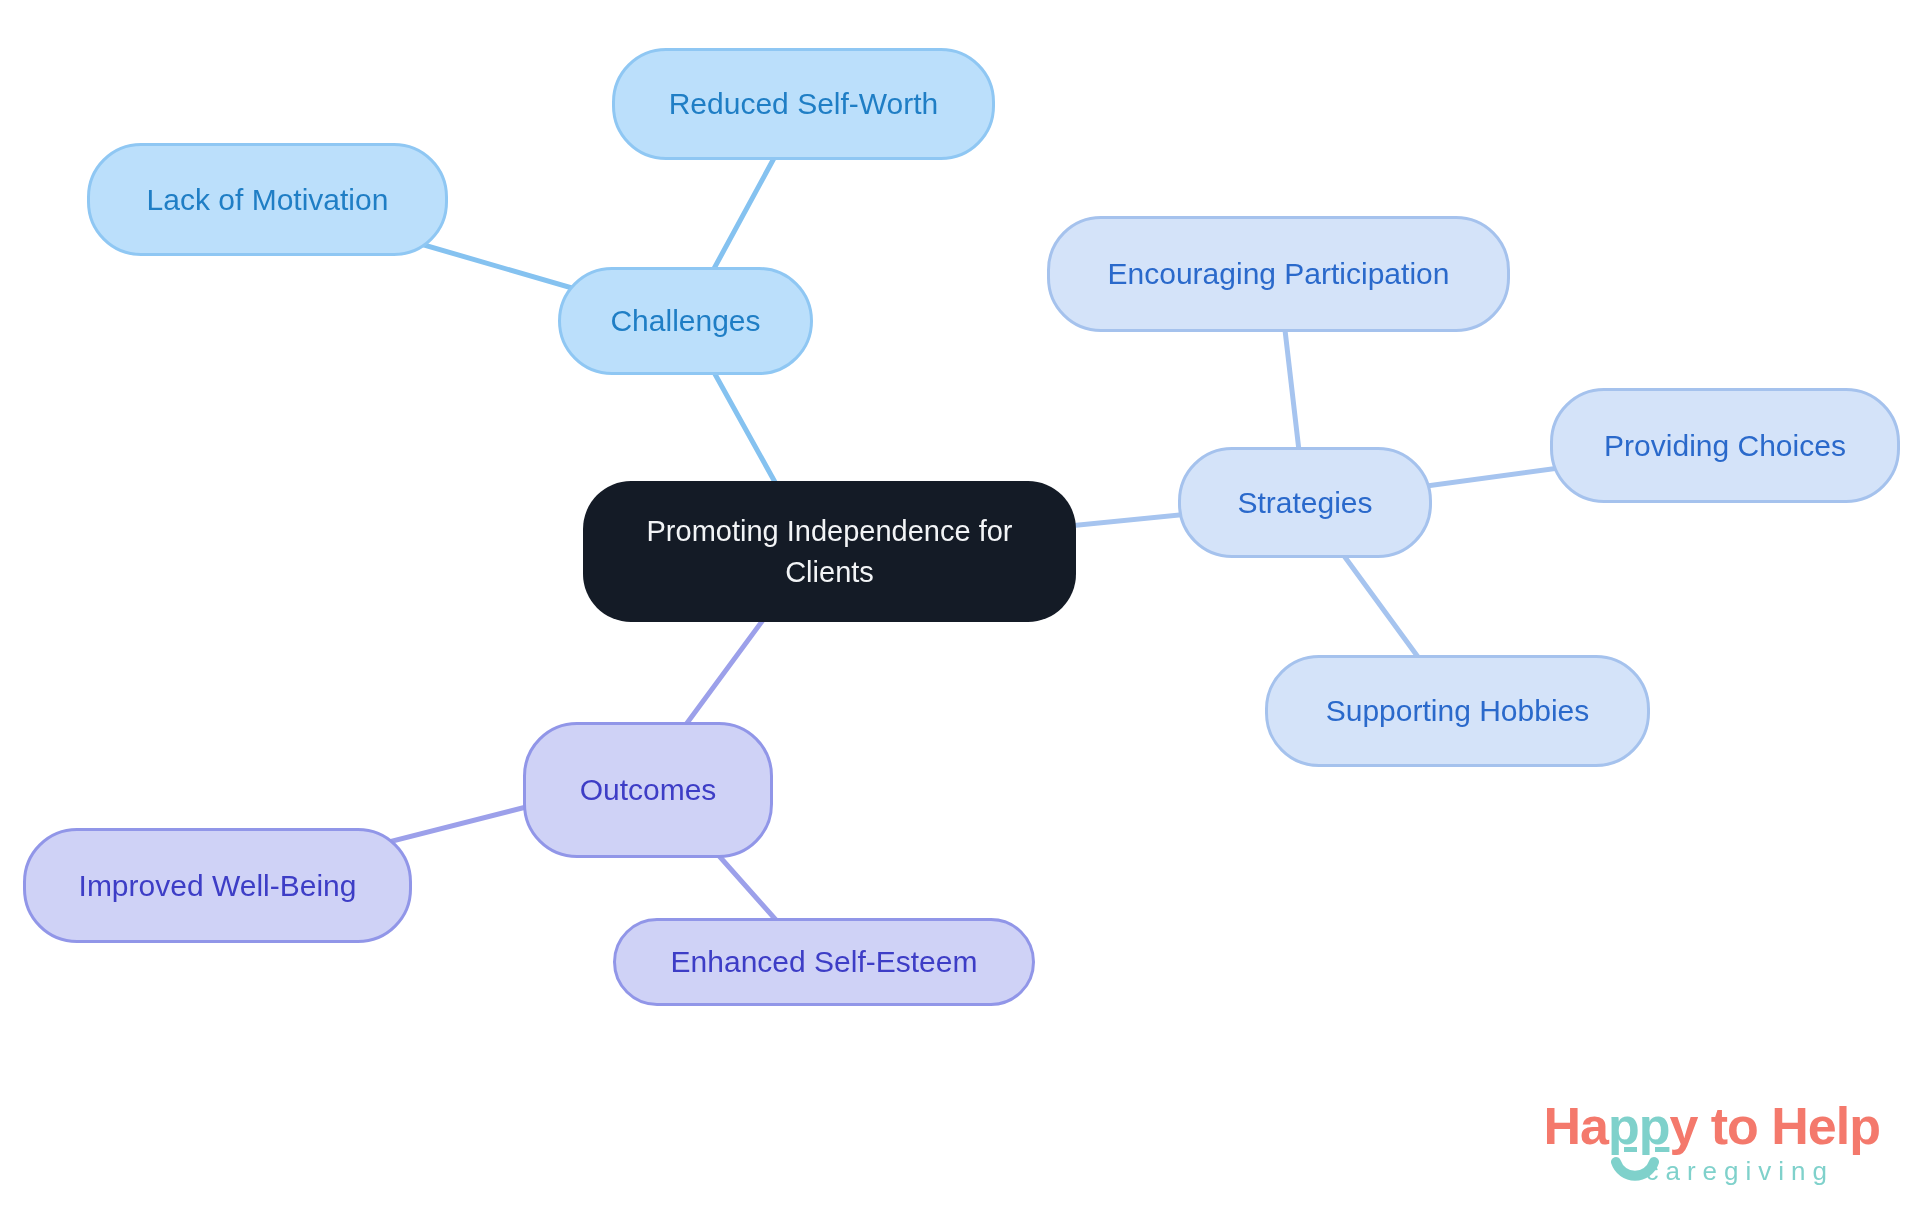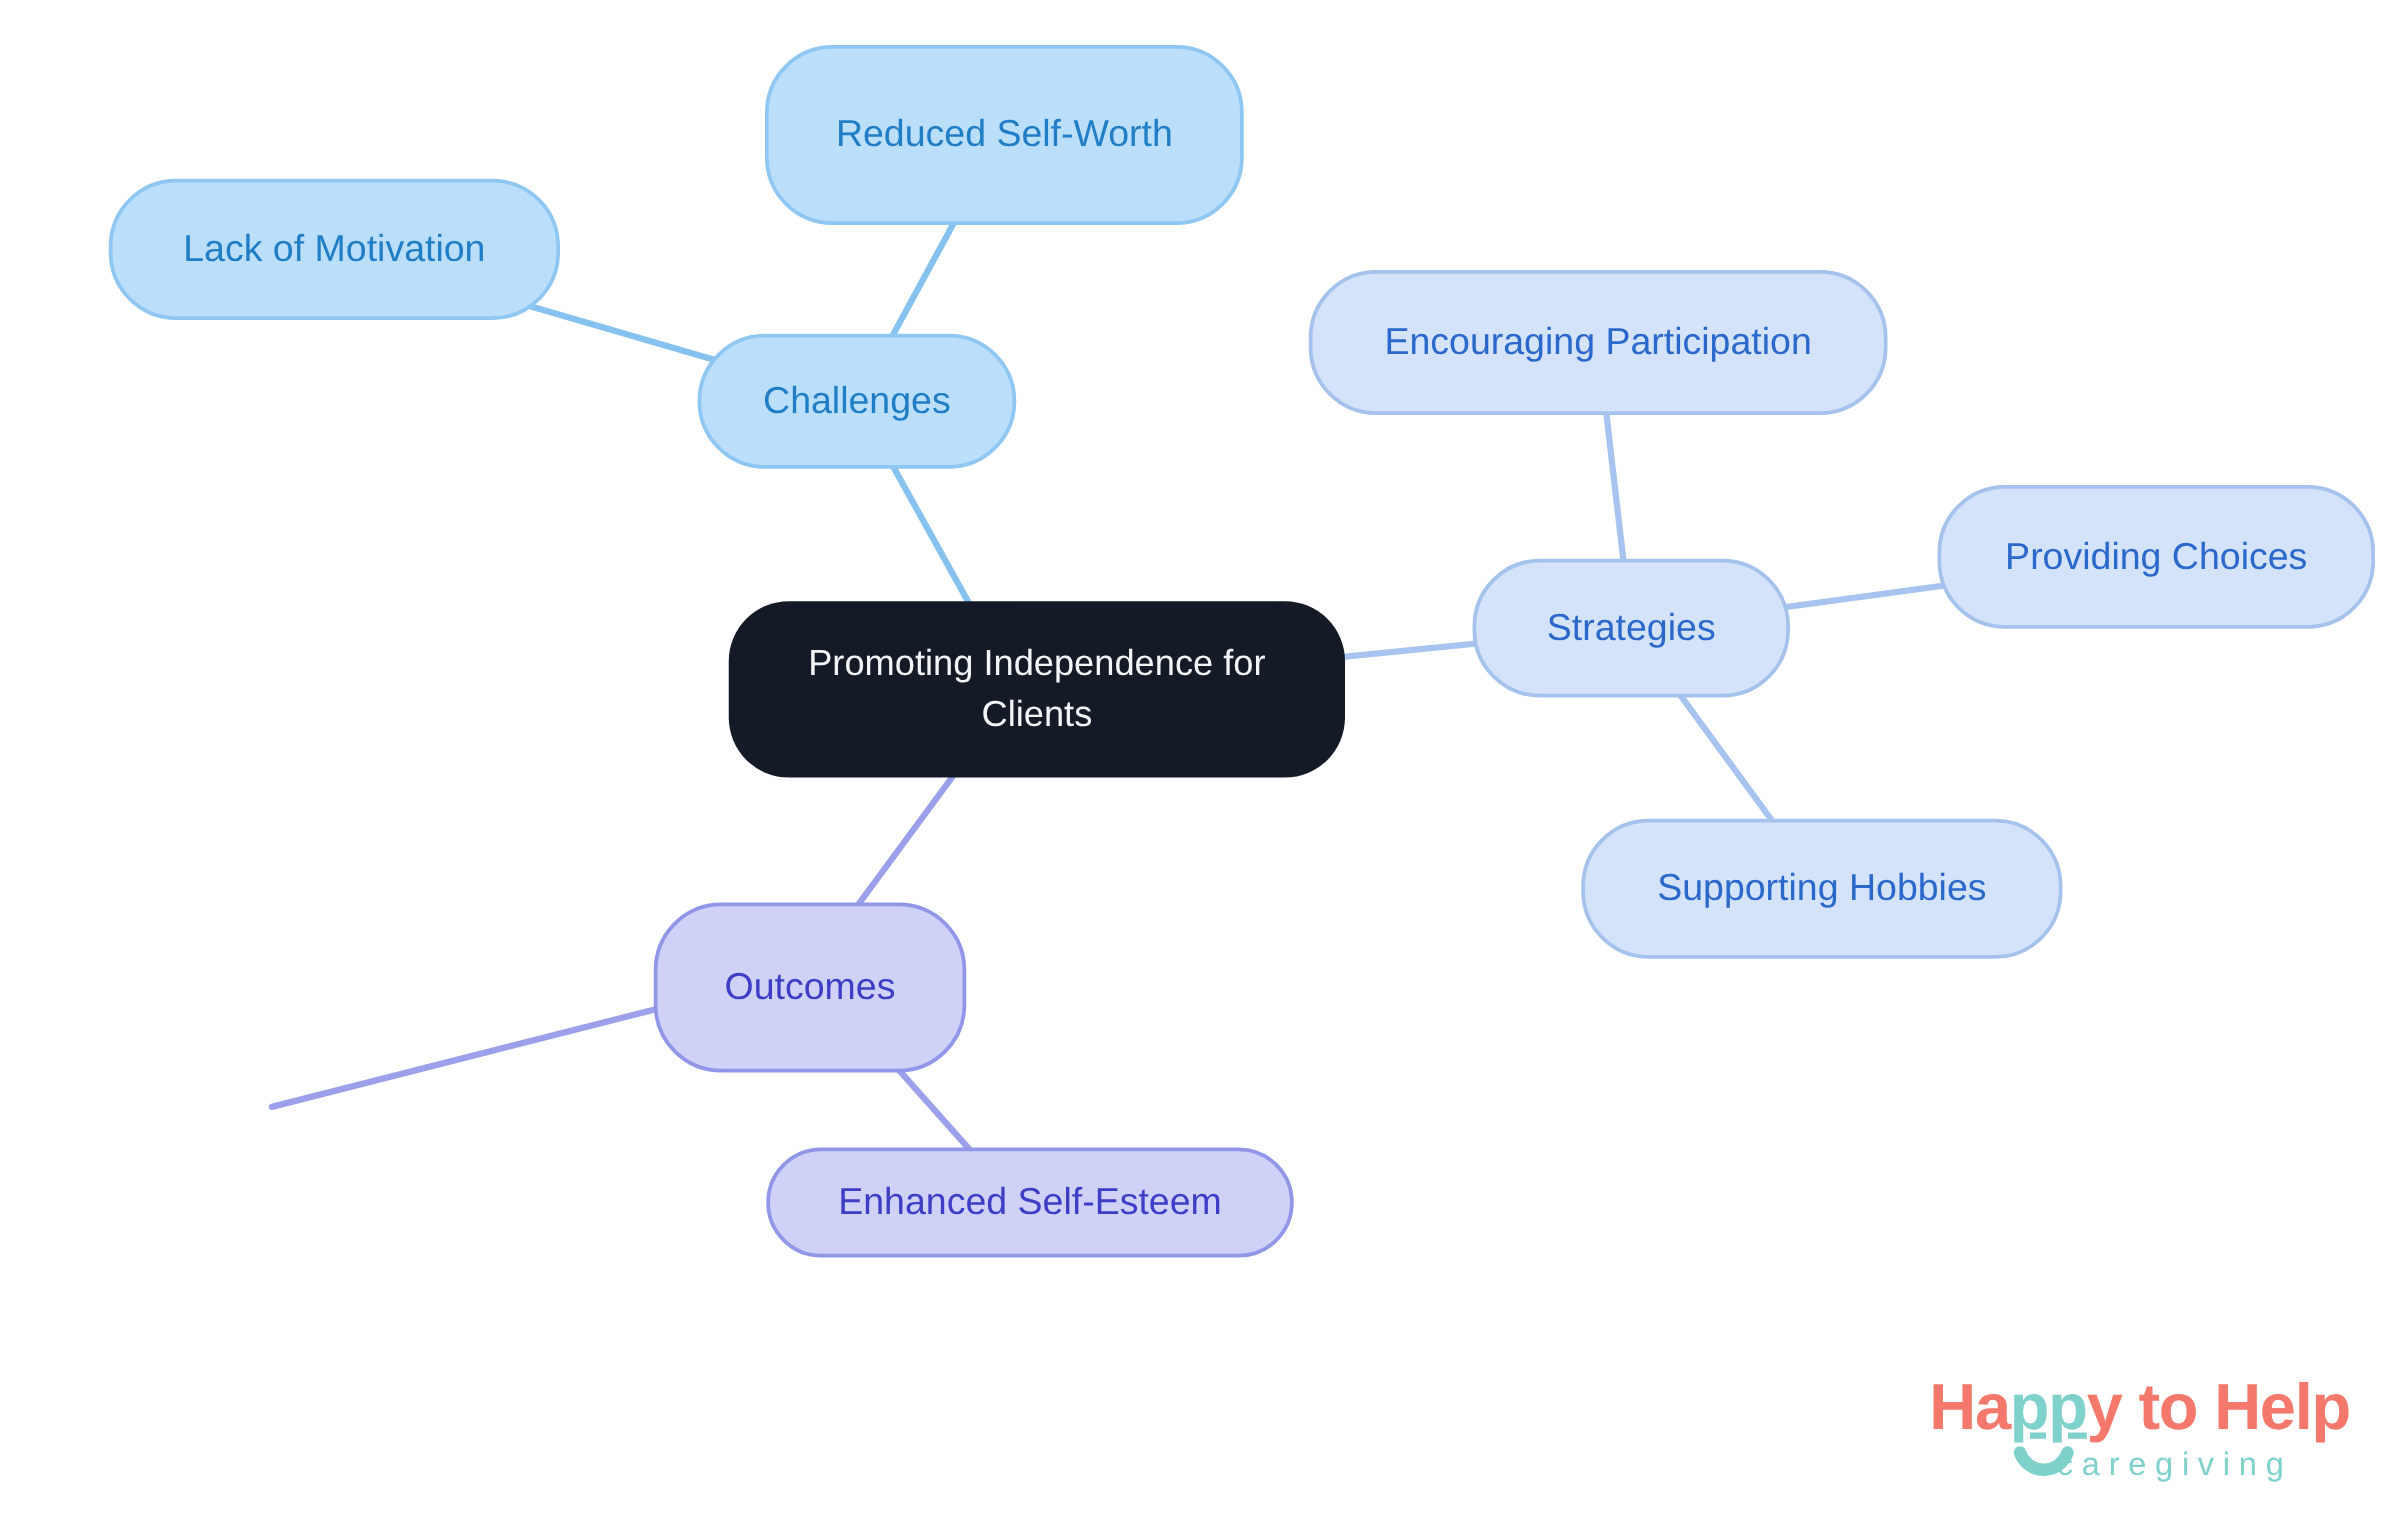--- a/index.html
+++ b/index.html
@@ -33,21 +33,21 @@
     background:var(--root-fill);
     color:var(--root-text);
     border:none;border-radius:48px;
     font-size:29px;line-height:1.4;
     padding:0 42px;
   }
 
   
   .n-central{left:567px;top:481px;width:493px;height:141px;margin-left:16px;}
   .n-challenges{left:558px;top:267px;width:255px;height:108px;}
-  .n-reduced{left:612px;top:36px;width:383px;height:144px;}
+  .n-reduced{left:612px;top:48px;width:383px;height:112px;}
   .n-lack{left:87px;top:143px;width:361px;height:113px;}
   .n-strategies{left:1178px;top:447px;width:254px;height:111px;}
   .n-encouraging{left:1047px;top:216px;width:463px;height:116px;}
   .n-providing{left:1550px;top:388px;width:350px;height:115px;}
   .n-supporting{left:1265px;top:655px;width:385px;height:112px;}
   .n-outcomes{left:523px;top:722px;width:250px;height:136px;}
   .n-improved{left:23px;top:828px;width:389px;height:115px;}
   .n-enhanced{left:613px;top:918px;width:422px;height:88px;text-align:center;}
 
   
@@ -107,20 +107,23 @@
   <div class="node b1 n-encouraging">
     <span>Encouraging Participation</span>
   </div>
   <div class="node b1 n-supporting">
     <span>Supporting Hobbies</span>
   </div>
 
   <div class="node b2 n-outcomes">
     <span>Outcomes</span>
   </div>
+  <div class="node b2 n-improved">
+    <span>Improved Well-Being</span>
+  </div>
   <div class="node b2 n-enhanced">
     <span>Enhanced Self-Esteem</span>
   </div>
 
   <div class="logo">
     <div class="logo-word"><span class="coral">Ha</span><span class="teal pp-wrap"><span>pp</span><svg class="smile" viewBox="0 0 52 34">
             <path d="M7 6 A20 20 0 0 0 45 6"></path>
           </svg></span><span class="coral">y</span><span class="coral"> to </span><span class="coral">Help</span></div>
     <div class="logo-tagline">caregiving</div>
   </div>

